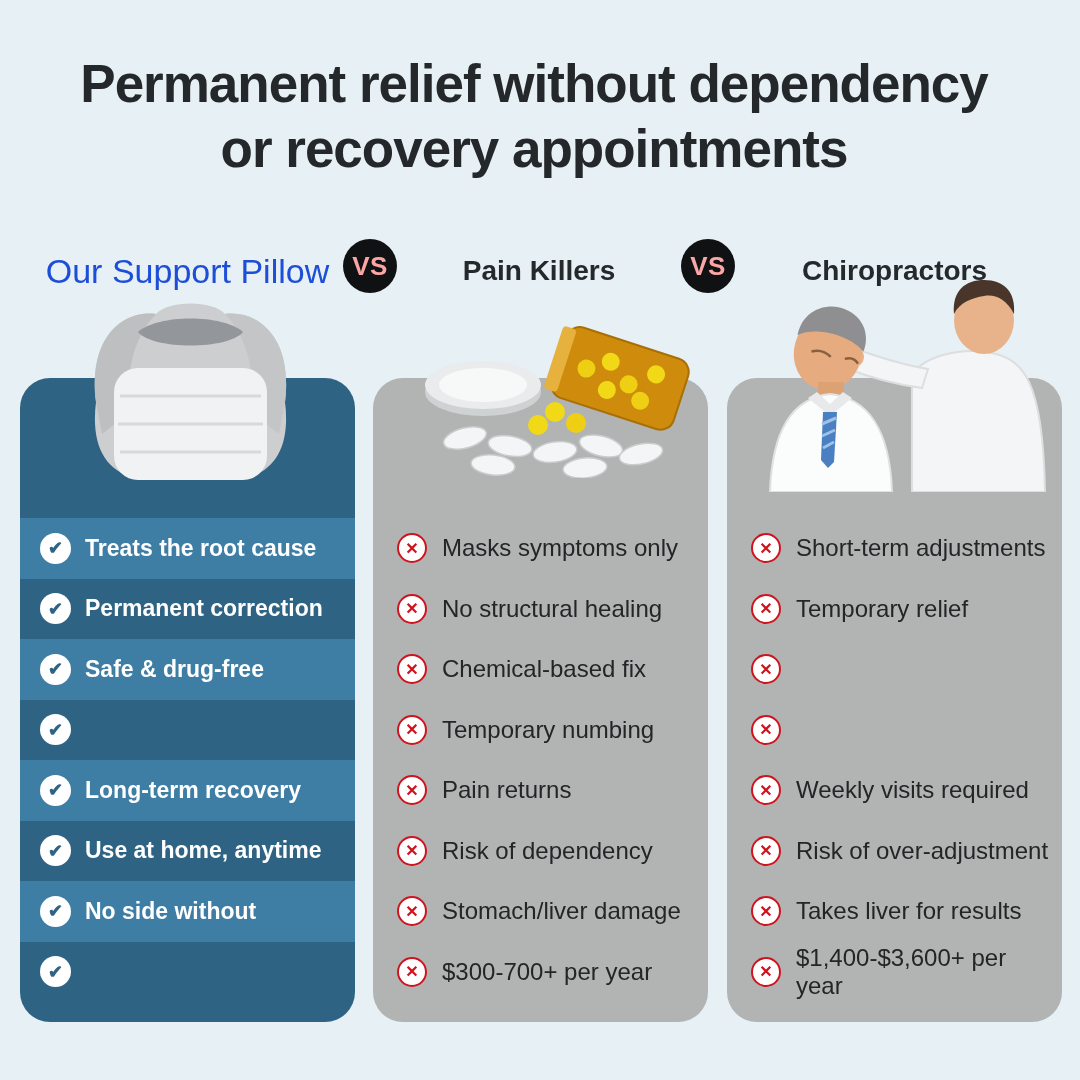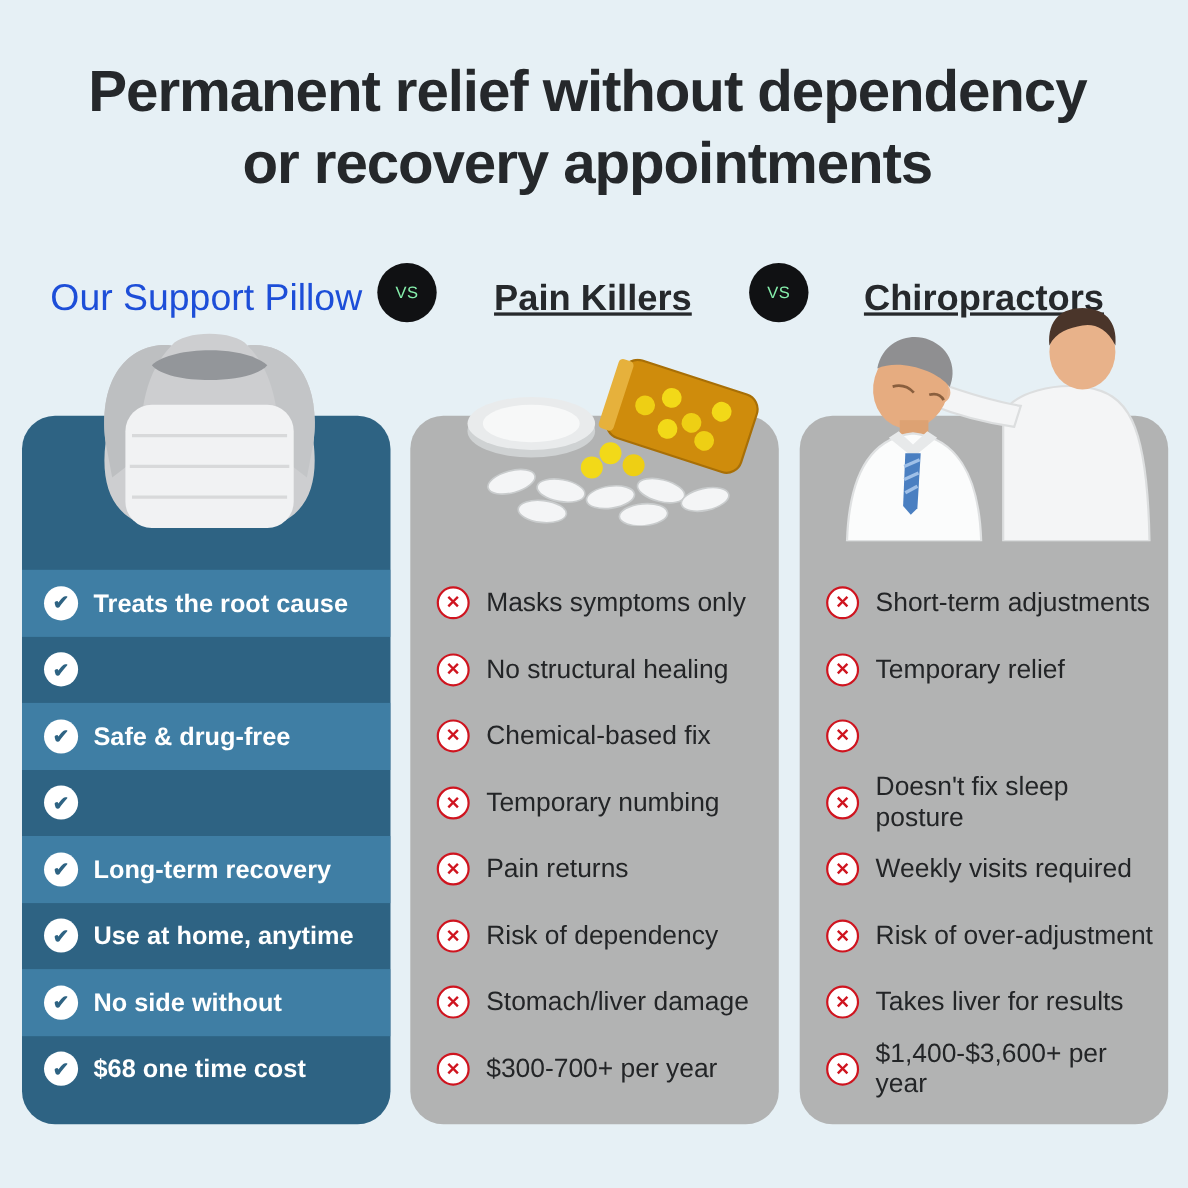--- a/index.html
+++ b/index.html
@@ -11,26 +11,26 @@
   }
   
   .title {
     position:absolute; top:52px; left:0; right:12px;
     text-align:center; font-size:53px; font-weight:800;
     color:#25282b; line-height:1.22; letter-spacing:-1px;
   }
   
   .hdr { position:absolute; top:243px; height:56px; display:flex; align-items:center; justify-content:center; }
   .hdr-blue { left:20px; width:335px; color:#1d4ed8; font-size:34px; font-weight:400; }
-  .hdr-dark { color:#26292c; font-size:33px; font-weight:800;text-decoration:underline; }
+  .hdr-dark { color:#26292c; font-size:28px; font-weight:800; }
   .hdr-pk { left:396px; width:286px; }
   .hdr-ch { left:727px; width:335px; }
   .vs-badge {
     position:absolute; top:239px; width:54px; height:54px; border-radius:50%;
-    background:#101113; color:#86efac; font-size:15px; font-weight:400;
+    background:#101113; color:#fca5a5; font-size:26px; font-weight:700;
     display:flex; align-items:center; justify-content:center; letter-spacing:.5px;
   }
   .vs1 { left:343px; } .vs2 { left:681px; }
   
   .col {
     position:absolute; top:378px; width:335px; height:644px;
     border-radius:30px; overflow:hidden; z-index:1;
   }
   .col-blue  { left:20px;  background:#2e6383; }
   .col-gray2 { left:373px; background:#b2b3b3; }
@@ -78,20 +78,21 @@
   <div class="hdr hdr-dark hdr-ch">Chiropractors</div>
 
   <div class="col col-blue">
     <div class="rows">
       <div class="row alt">
         <span class="check-icon">✔</span>
         <span>Treats the root cause</span>
       </div>
       <div class="row">
         <span class="check-icon">✔</span>
+        <span>Permanent correction</span>
       </div>
       <div class="row alt">
         <span class="check-icon">✔</span>
         <span>Safe &amp; drug-free</span>
       </div>
       <div class="row">
         <span class="check-icon">✔</span>
       </div>
       <div class="row alt">
         <span class="check-icon">✔</span>
@@ -100,21 +101,20 @@
       <div class="row">
         <span class="check-icon">✔</span>
         <span>Use at home, anytime</span>
       </div>
       <div class="row alt">
         <span class="check-icon">✔</span>
         <span>No side without</span>
       </div>
       <div class="row">
         <span class="check-icon">✔</span>
-        <span>$68 one time cost</span>
       </div>
     </div>
   </div>
 
   <div class="col col-gray2">
     <div class="rows">
       <div class="row">
         <span class="cross-icon">✕</span>
         <span>Masks symptoms only</span>
       </div>
@@ -157,21 +157,20 @@
       </div>
       <div class="row">
         <span class="cross-icon">✕</span>
         <span>Temporary relief</span>
       </div>
       <div class="row">
         <span class="cross-icon">✕</span>
       </div>
       <div class="row">
         <span class="cross-icon">✕</span>
-        <span>Doesn't fix sleep posture</span>
       </div>
       <div class="row">
         <span class="cross-icon">✕</span>
         <span>Weekly visits required</span>
       </div>
       <div class="row">
         <span class="cross-icon">✕</span>
         <span>Risk of over-adjustment</span>
       </div>
       <div class="row">

